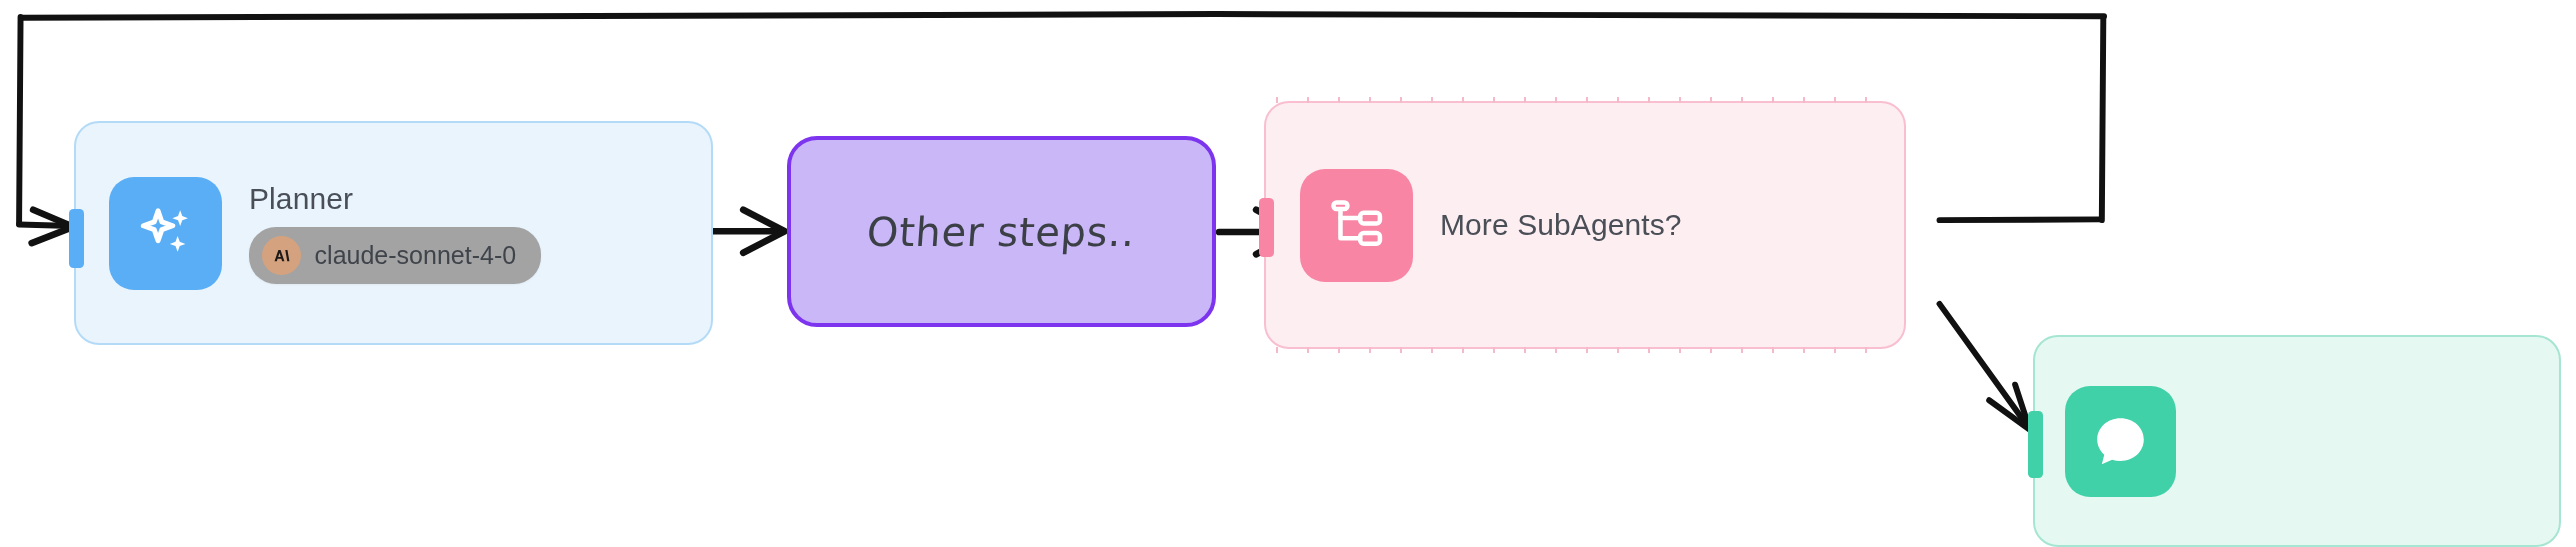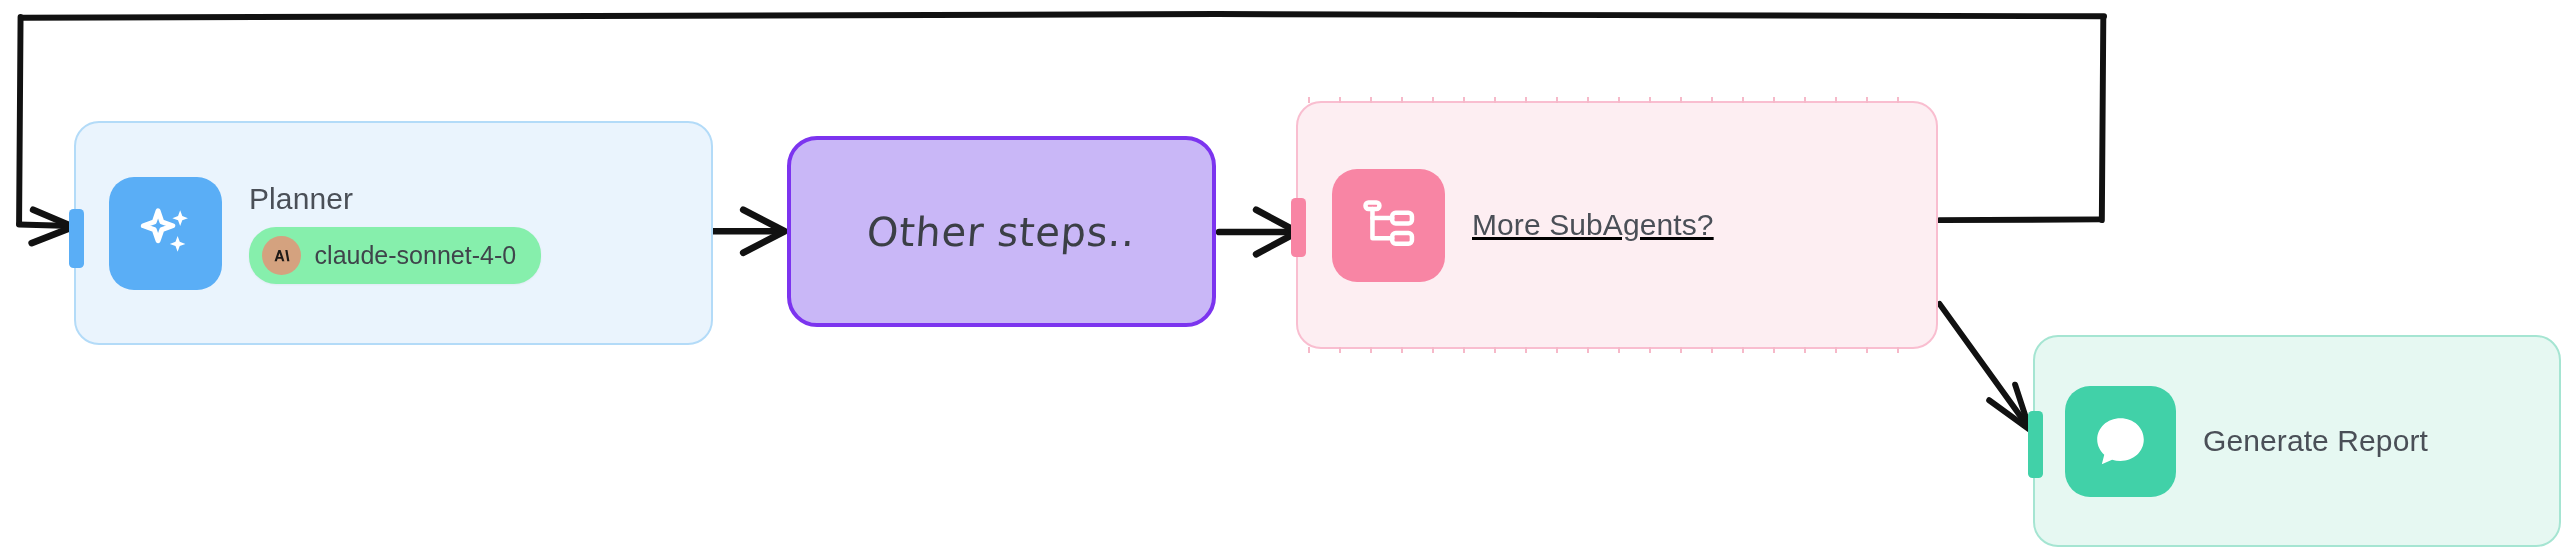--- a/index.html
+++ b/index.html
@@ -49,21 +49,21 @@
     font-weight: 400;
     color: #4a4f57;
     letter-spacing: 0.1px;
     white-space: nowrap;
   }
   .model-pill {
     margin-top: 10.4px;
     display: inline-flex;
     align-items: center;
     gap: 13.3px;
-    background: #86efac;
+    background: #a3a3a3;
     border-radius: 27px;
     padding: 9px 25px 9px 13.3px;
     box-shadow: 0 0.7px 2.2px rgba(0,0,0,.05);
     align-self: flex-start;
   }
   .model-name {
     font-size: 25px;
     color: #3f444b;
     white-space: nowrap;
   }
@@ -104,26 +104,25 @@
     font-family: "DejaVu Sans", sans-serif;
     font-size: 40px;
     color: #3b3f46;
     letter-spacing: 0.7px;
     white-space: nowrap;
     transform: skewX(-4deg);
   }
 
   
   #node-subagents {
-    left: 1296px; top: 101px;
+    left: 1264px; top: 101px;
     width: 642px; height: 248px;
     background: #fdeef2;
     border: 2.2px solid #f9bed0;
     padding-left: 34px;
-    text-decoration: underline;
   }
   #node-subagents .node-icon {
     width: 113px; height: 113px;
     background: #f885a4;
   }
   #node-subagents .node-body { margin-left: 27px; }
   #node-subagents .handle {
     left: -7.4px; top: 95px; height: 59px;
     background: #f885a4;
   }
@@ -253,17 +252,16 @@
     <div class="handle"></div>
 
     <div class="node-icon">
       <svg width="65" height="65" viewBox="0 0 24 24" aria-hidden="true">
         <path d="M12 3.4 C16.9 3.4 20.6 6.9 20.6 11.3 C20.6 15.7 16.9 19.2 12 19.2
                  C10.9 19.2 9.85 19.05 8.9 18.75 L5.1 20.4 L6.0 16.9
                  C4.4 15.45 3.4 13.5 3.4 11.3 C3.4 6.9 7.1 3.4 12 3.4 Z" fill="#ffffff"></path>
       </svg>
     </div>
 
-    <div class="node-title">Generate Report</div>
   </div>
 
 </div>
 
 
 </body></html>

